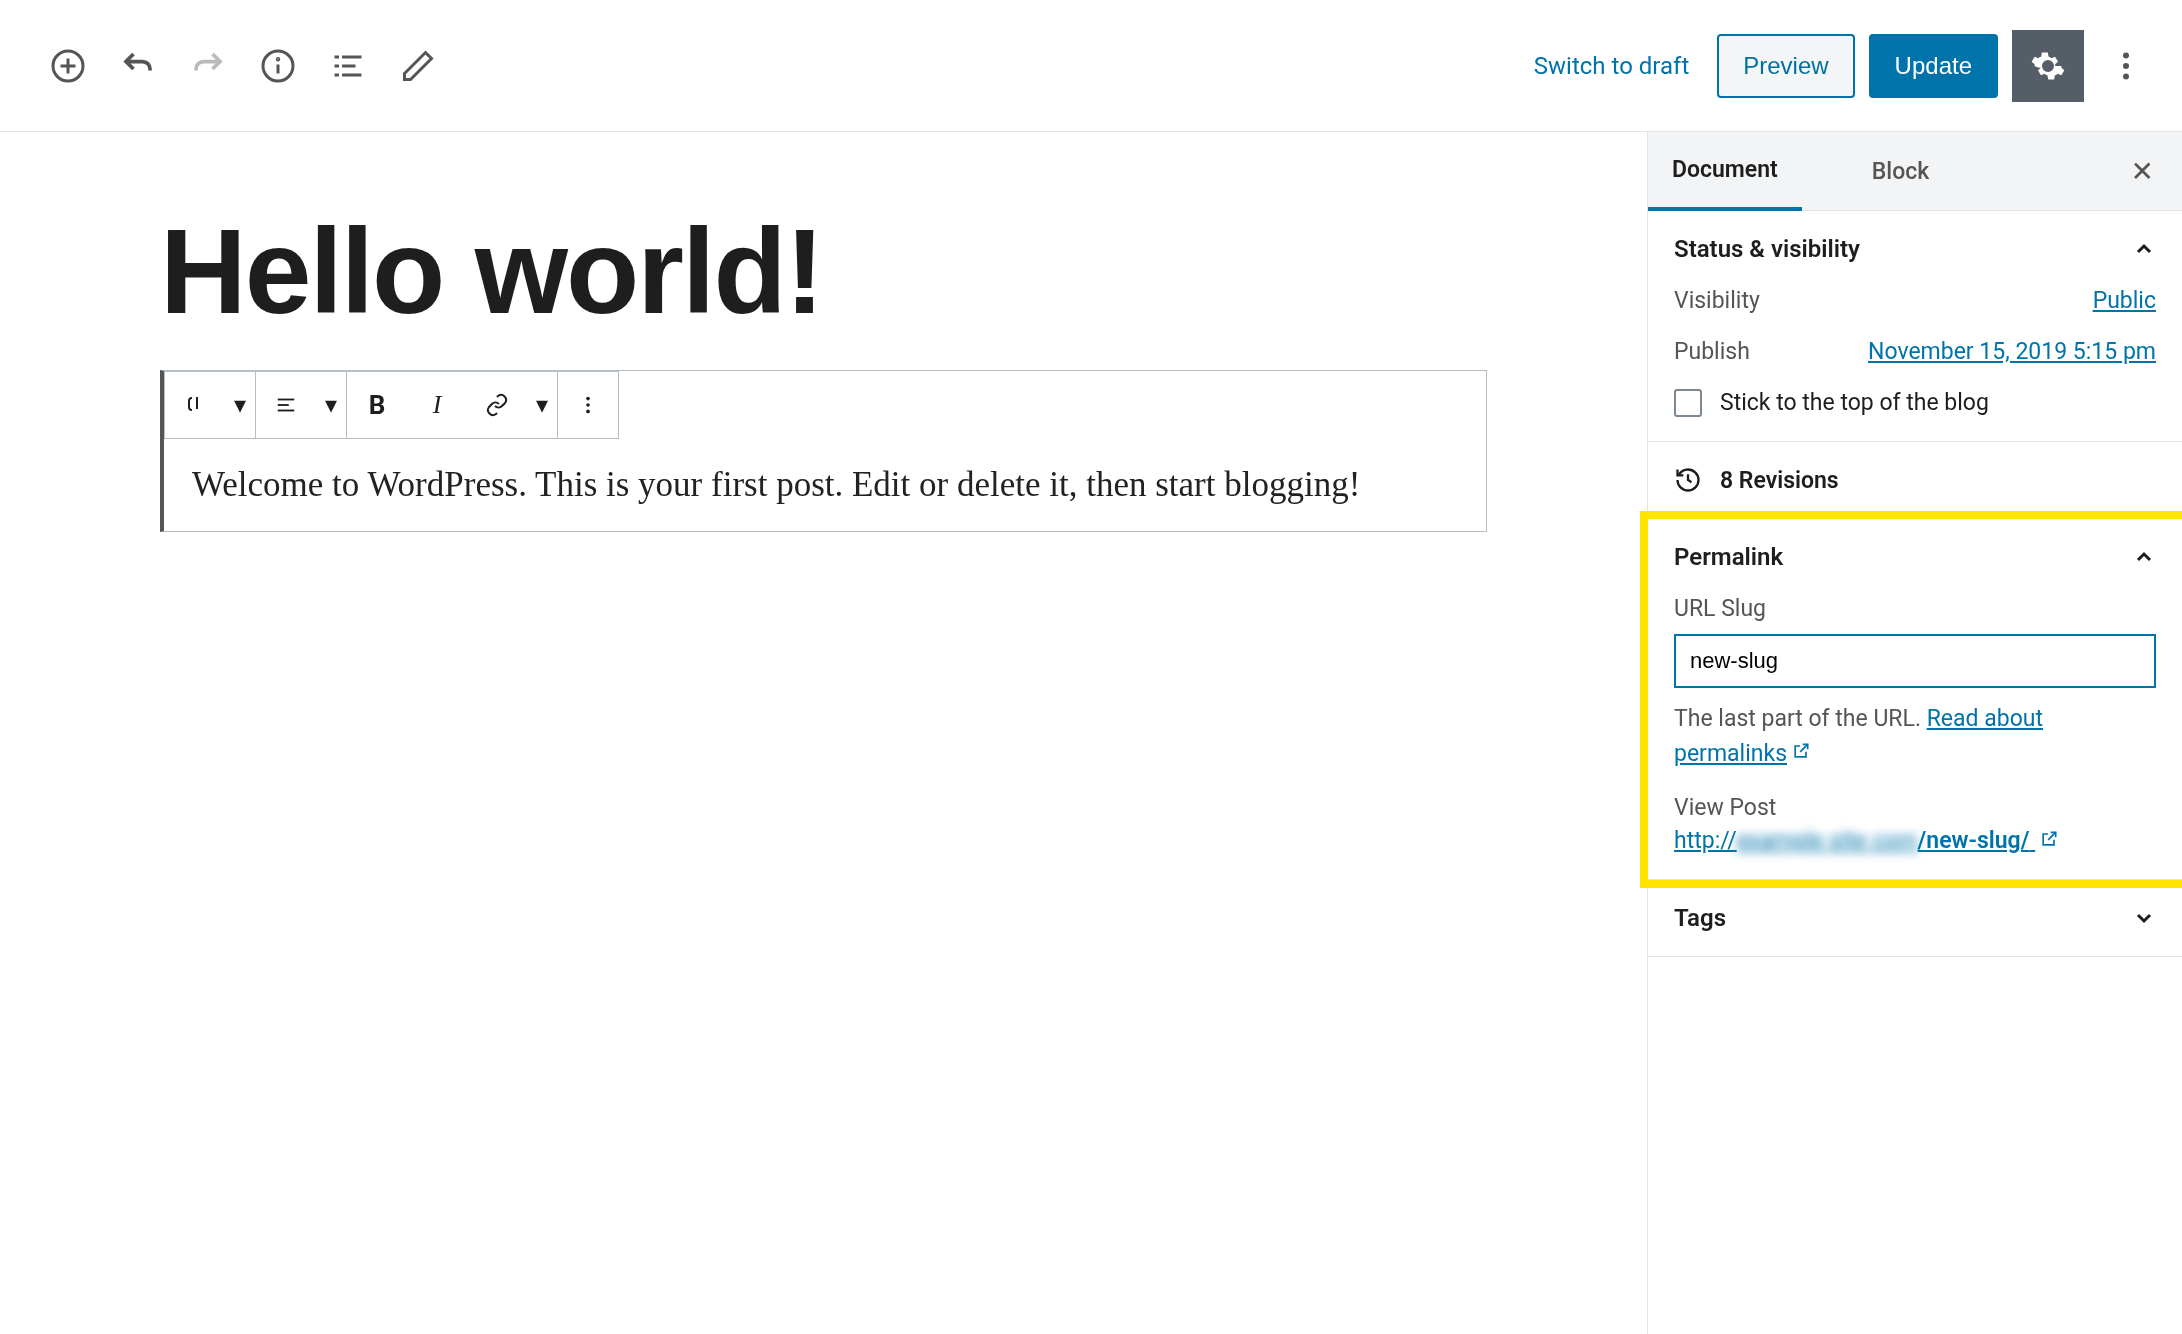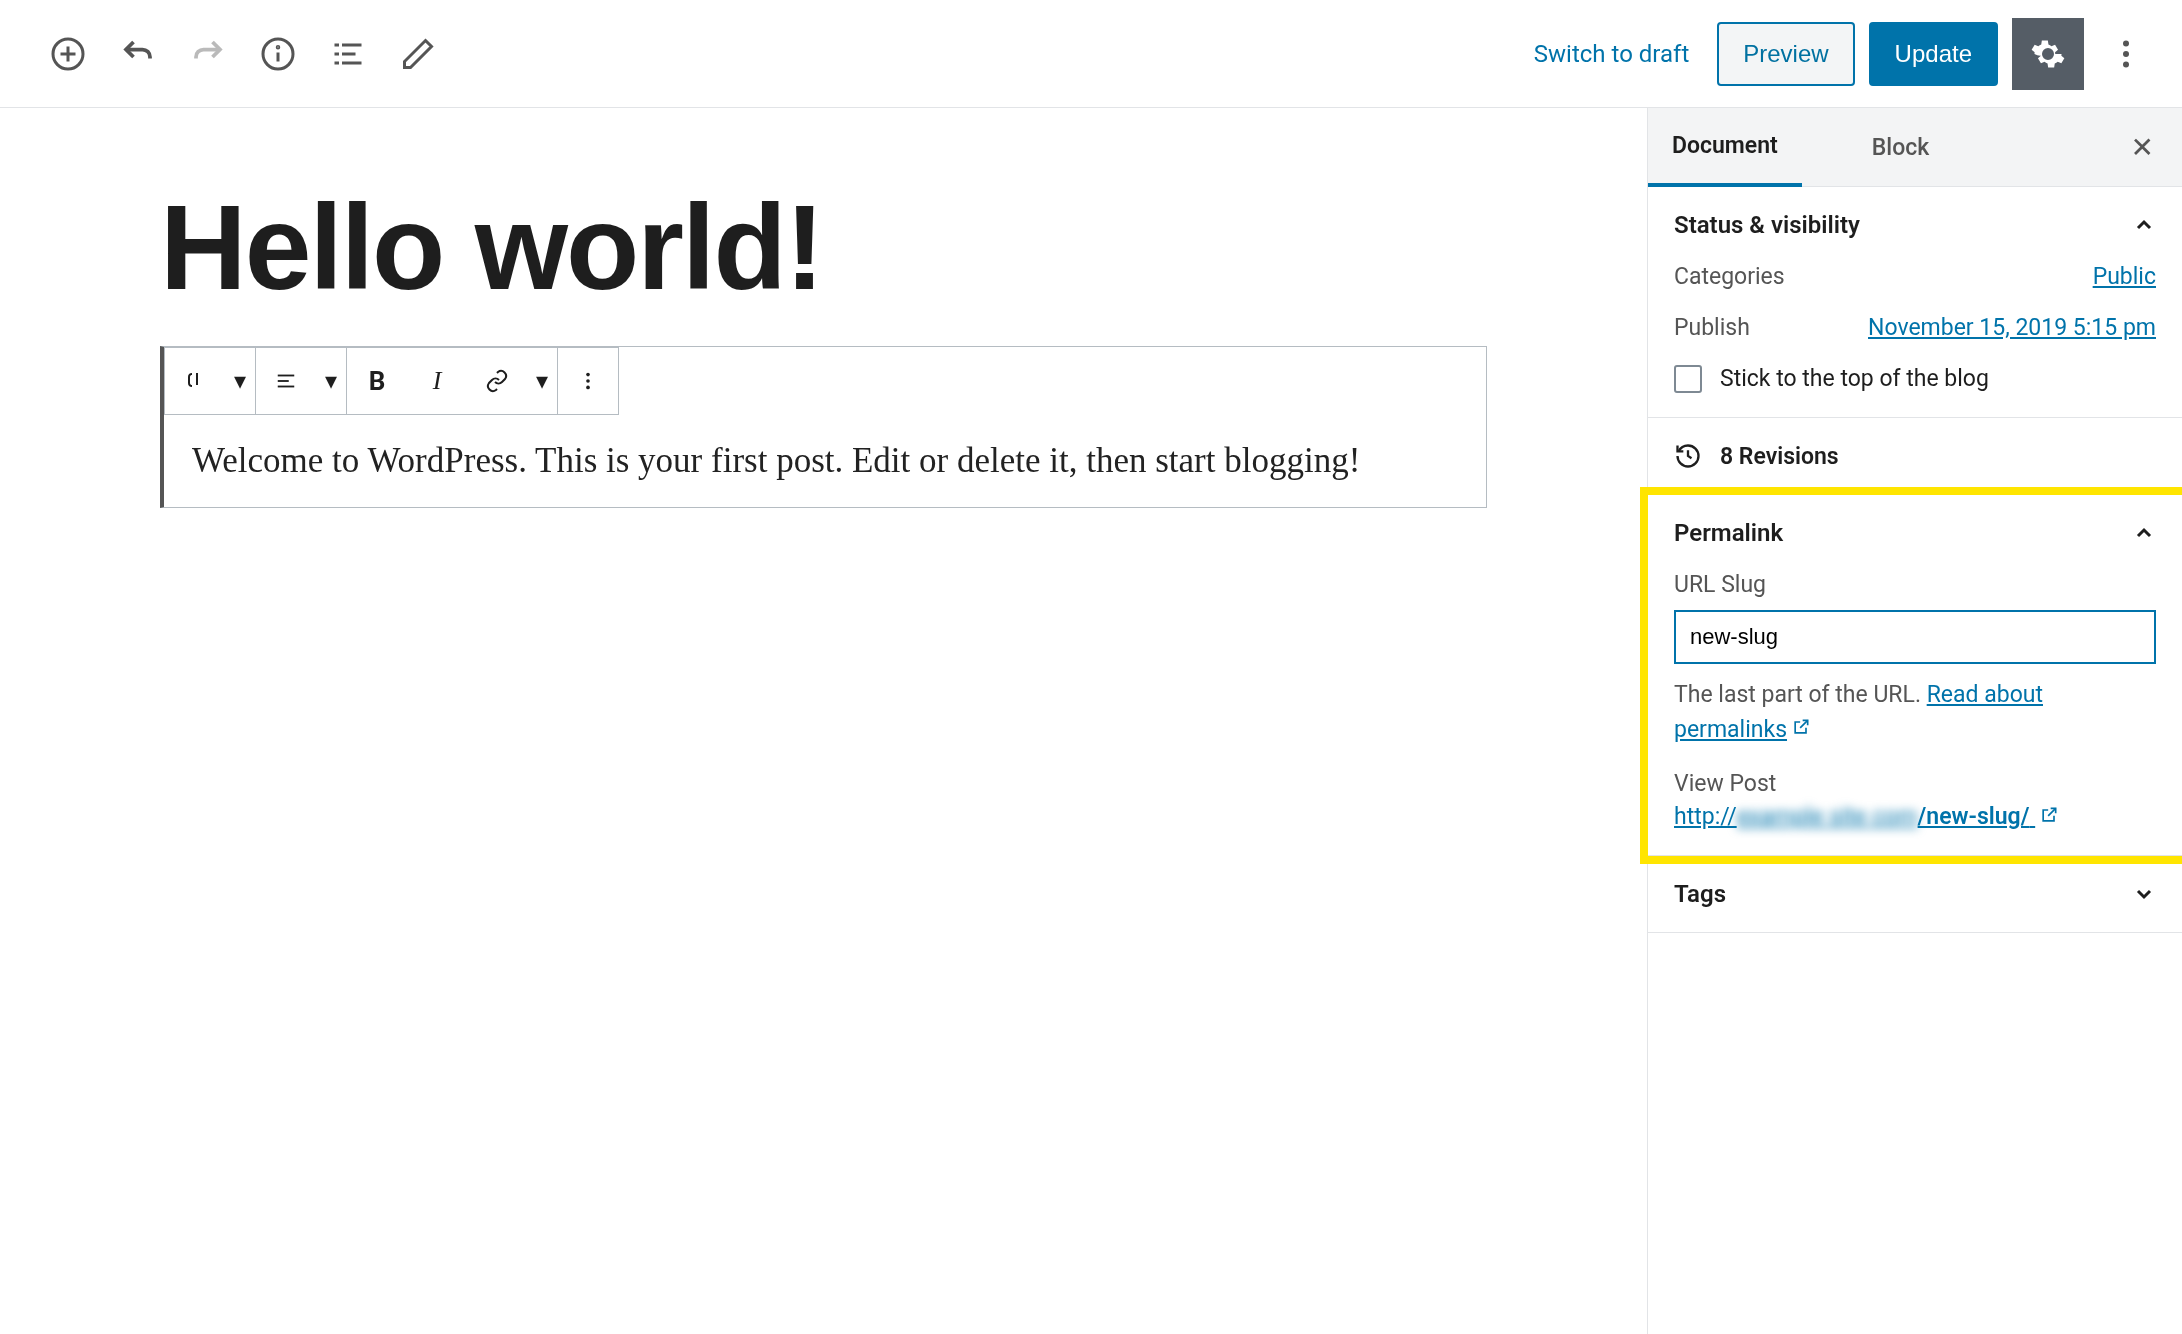--- a/index.html
+++ b/index.html
@@ -1,19 +1,19 @@
 <!DOCTYPE html>
 <html><head>
 <meta charset="utf-8">
 <style>
 * { box-sizing: border-box; margin: 0; padding: 0; }
 body { font-family: -apple-system, BlinkMacSystemFont, "Segoe UI", Roboto, sans-serif; font-size: 13px; color: #1e1e1e; background: #fff; width: 2182px; height: 1334px; overflow: hidden; }
 
 
-.top-bar { height: 108px; border-bottom: 1px solid #e2e4e7; display: flex; align-items: center; justify-content: space-between; padding: 0 28px 0 40px; }
+.top-bar { height: 132px; border-bottom: 1px solid #e2e4e7; display: flex; align-items: center; justify-content: space-between; padding: 0 28px 0 40px; }
 .top-left { display: flex; align-items: center; gap: 14px; }
 .icon-btn { width: 56px; height: 56px; display: flex; align-items: center; justify-content: center; color: #555; border-radius: 4px; cursor: pointer; }
 .icon-btn svg { width: 36px; height: 36px; }
 .top-right { display: flex; align-items: center; gap: 14px; }
 .link-btn { color: #0073aa; font-size: 24px; cursor: pointer; padding: 10px 14px; }
 .btn { font-size: 24px; padding: 16px 24px; border-radius: 4px; cursor: pointer; border: 2px solid #0073aa; text-align: center; }
 .btn-secondary { background: #f3f5f6; color: #0071a1; }
 .btn-primary { background: #0073aa; color: #fff; }
 .btn-dark { background: #555d66; color: #fff; border: none; width: 72px; height: 72px; display:flex; align-items:center; justify-content:center; }
 .btn-dark svg { width: 36px; height: 36px; }
@@ -184,21 +184,21 @@
 
     <div class="panel">
       <div class="panel-hdr">
         <span>Status &amp; visibility</span>
         <svg class="chev" viewBox="0 0 24 24" fill="none" stroke="currentColor" stroke-width="3">
             <path d="M6 15l6-6 6 6"></path>
           </svg>
       </div>
       <div class="panel-body">
         <div class="row">
-          <span class="lbl">Categories</span>
+          <span class="lbl">Visibility</span>
           <span class="val">Public</span>
         </div>
         <div class="row">
           <span class="lbl">Publish</span>
           <span class="val">November 15, 2019 5:15 pm</span>
         </div>
         <div class="chk-row">
           <div class="chk"></div>
           <span>Stick to the top of the blog</span>
         </div>

